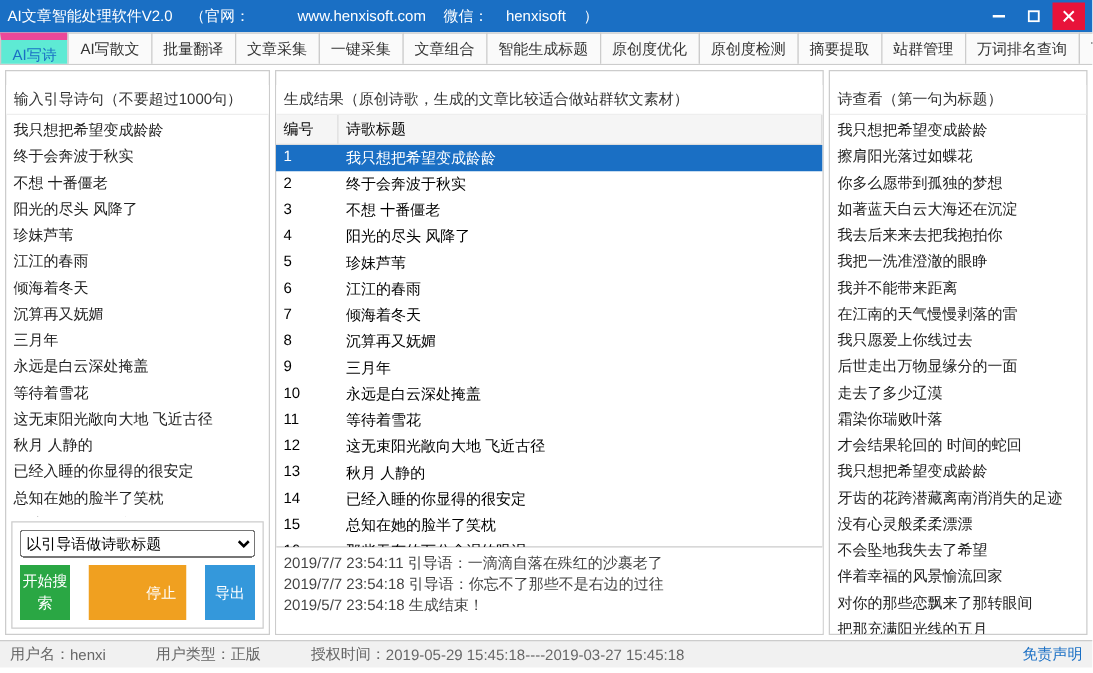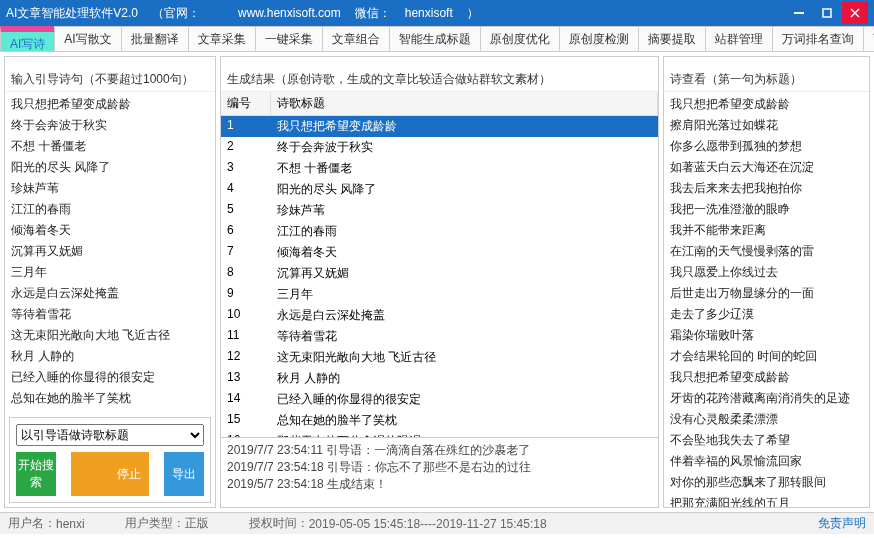--- a/index.html
+++ b/index.html
@@ -238,16 +238,16 @@
 </div>
 
 <div class="statusbar">
   <span>用户名：</span>
   <span>henxi</span>
   <span style="width:40px"></span>
   <span>用户类型：</span>
   <span>正版</span>
   <span style="width:40px"></span>
   <span>授权时间：</span>
-  <span>2019-05-05 15:45:18----2019-11-27 15:45:18</span>
+  <span>2019-05-29 15:45:18----2019-03-27 15:45:18</span>
   <span class="spacer"></span>
   <span class="sb-link">免责声明</span>
 </div>
 
 </body></html>

